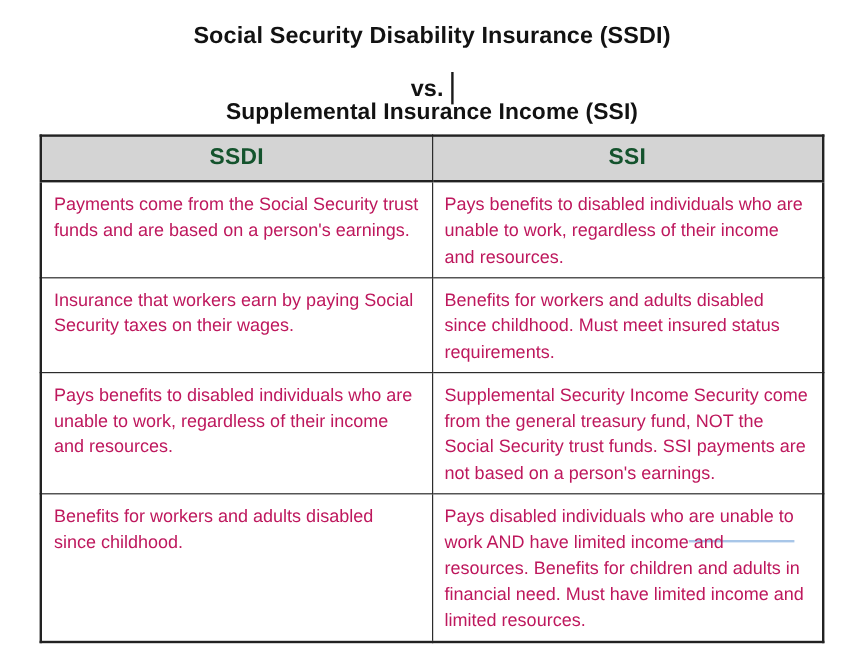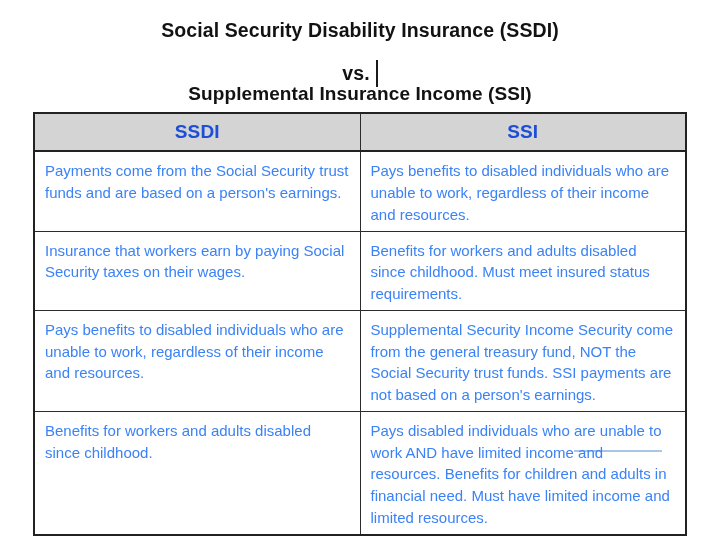--- a/index.html
+++ b/index.html
@@ -47,37 +47,37 @@
     table-layout: fixed;
     border: 2.5px solid #222222;
   }
   table.cmp th, table.cmp td {
     border: 1.5px solid #2c2c2c;
   }
   table.cmp th {
     background: #d4d4d4;
     font-size: 19px;
     font-weight: bold;
-    color: #1d4ed8;
+    color: #14532d;
     text-align: center;
     vertical-align: middle;
     border-bottom: 2.5px solid #222222;
     letter-spacing: 0.2px;
   }
   thead tr { height: 38px; }
   tbody tr.r1 { height: 80px; }
   tbody tr.r2 { height: 78px; }
   tbody tr.r3 { height: 96px; }
   tbody tr.r4 { height: 111px; }
   table.cmp td {
     vertical-align: top;
     padding: 8px 10px 5px 10px;
     font-size: 15px;
     line-height: 1.45;
-    color: #3b82f6;
+    color: #be185d;
   }
   .blue-underline {
     border-bottom: 2px solid #a8c6e8;
     padding-bottom: 11px;
   }
 </style>
 </head>
 <body>
 
 <div class="doc">

